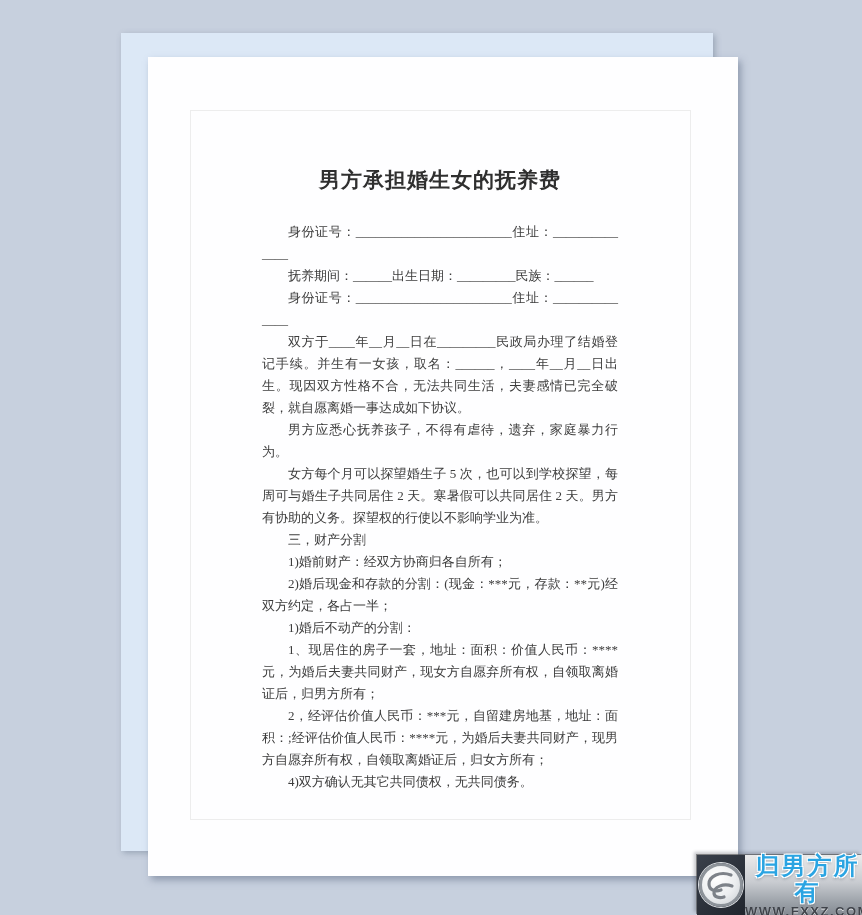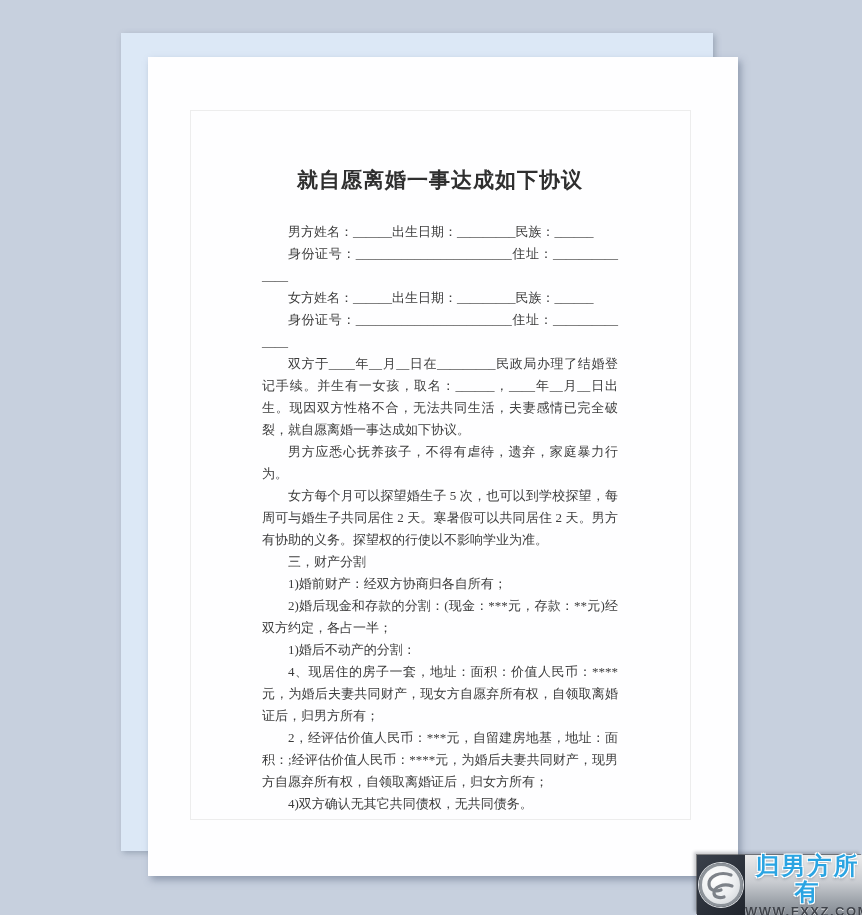--- a/index.html
+++ b/index.html
@@ -120,35 +120,34 @@
 </head>
 <body>
 
 <div class="stage">
 
   <div class="back-sheet"></div>
 
   <div class="paper">
     <div class="frame"></div>
     <div class="doc">
-      <h1>就自愿离婚一事达成如下协议</h1>
+      <h1>男方承担婚生女的抚养费</h1>
 
-      <p>男方姓名：______出生日期：_________民族：______</p>
       <p>身份证号：________________________住址：______________</p>
-      <p>女方姓名：______出生日期：_________民族：______</p>
+      <p>抚养期间：______出生日期：_________民族：______</p>
       <p>身份证号：________________________住址：______________</p>
 
       <p>双方于____年__月__日在_________民政局办理了结婚登记手续。并生有一女孩，取名：______，____年__月__日出生。现因双方性格不合，无法共同生活，夫妻感情已完全破裂，就自愿离婚一事达成如下协议。</p>
       <p>男方应悉心抚养孩子，不得有虐待，遗弃，家庭暴力行为。</p>
       <p>女方每个月可以探望婚生子 5 次，也可以到学校探望，每周可与婚生子共同居住 2 天。寒暑假可以共同居住 2 天。男方有协助的义务。探望权的行使以不影响学业为准。</p>
       <p>三，财产分割</p>
       <p>1)婚前财产：经双方协商归各自所有；</p>
       <p>2)婚后现金和存款的分割：(现金：***元，存款：**元)经双方约定，各占一半；</p>
       <p>1)婚后不动产的分割：</p>
-      <p>4、现居住的房子一套，地址：面积：价值人民币：****元，为婚后夫妻共同财产，现女方自愿弃所有权，自领取离婚证后，归男方所有；</p>
+      <p>1、现居住的房子一套，地址：面积：价值人民币：****元，为婚后夫妻共同财产，现女方自愿弃所有权，自领取离婚证后，归男方所有；</p>
       <p>2，经评估价值人民币：***元，自留建房地基，地址：面积：;经评估价值人民币：****元，为婚后夫妻共同财产，现男方自愿弃所有权，自领取离婚证后，归女方所有；</p>
       <p>4)双方确认无其它共同债权，无共同债务。</p>
     </div>
   </div>
 
   <div class="badge">
     <div class="emblem-box">
       <div class="emblem-circle">
         <svg width="34" height="34" viewBox="-17 -17 34 34">
           <path d="M 10,-10 C -1,-14 -12,-9 -12,-1 C -12,5 -6,7 0,5" fill="none" stroke="#7d8289" stroke-width="3.2" stroke-linecap="round"></path>

